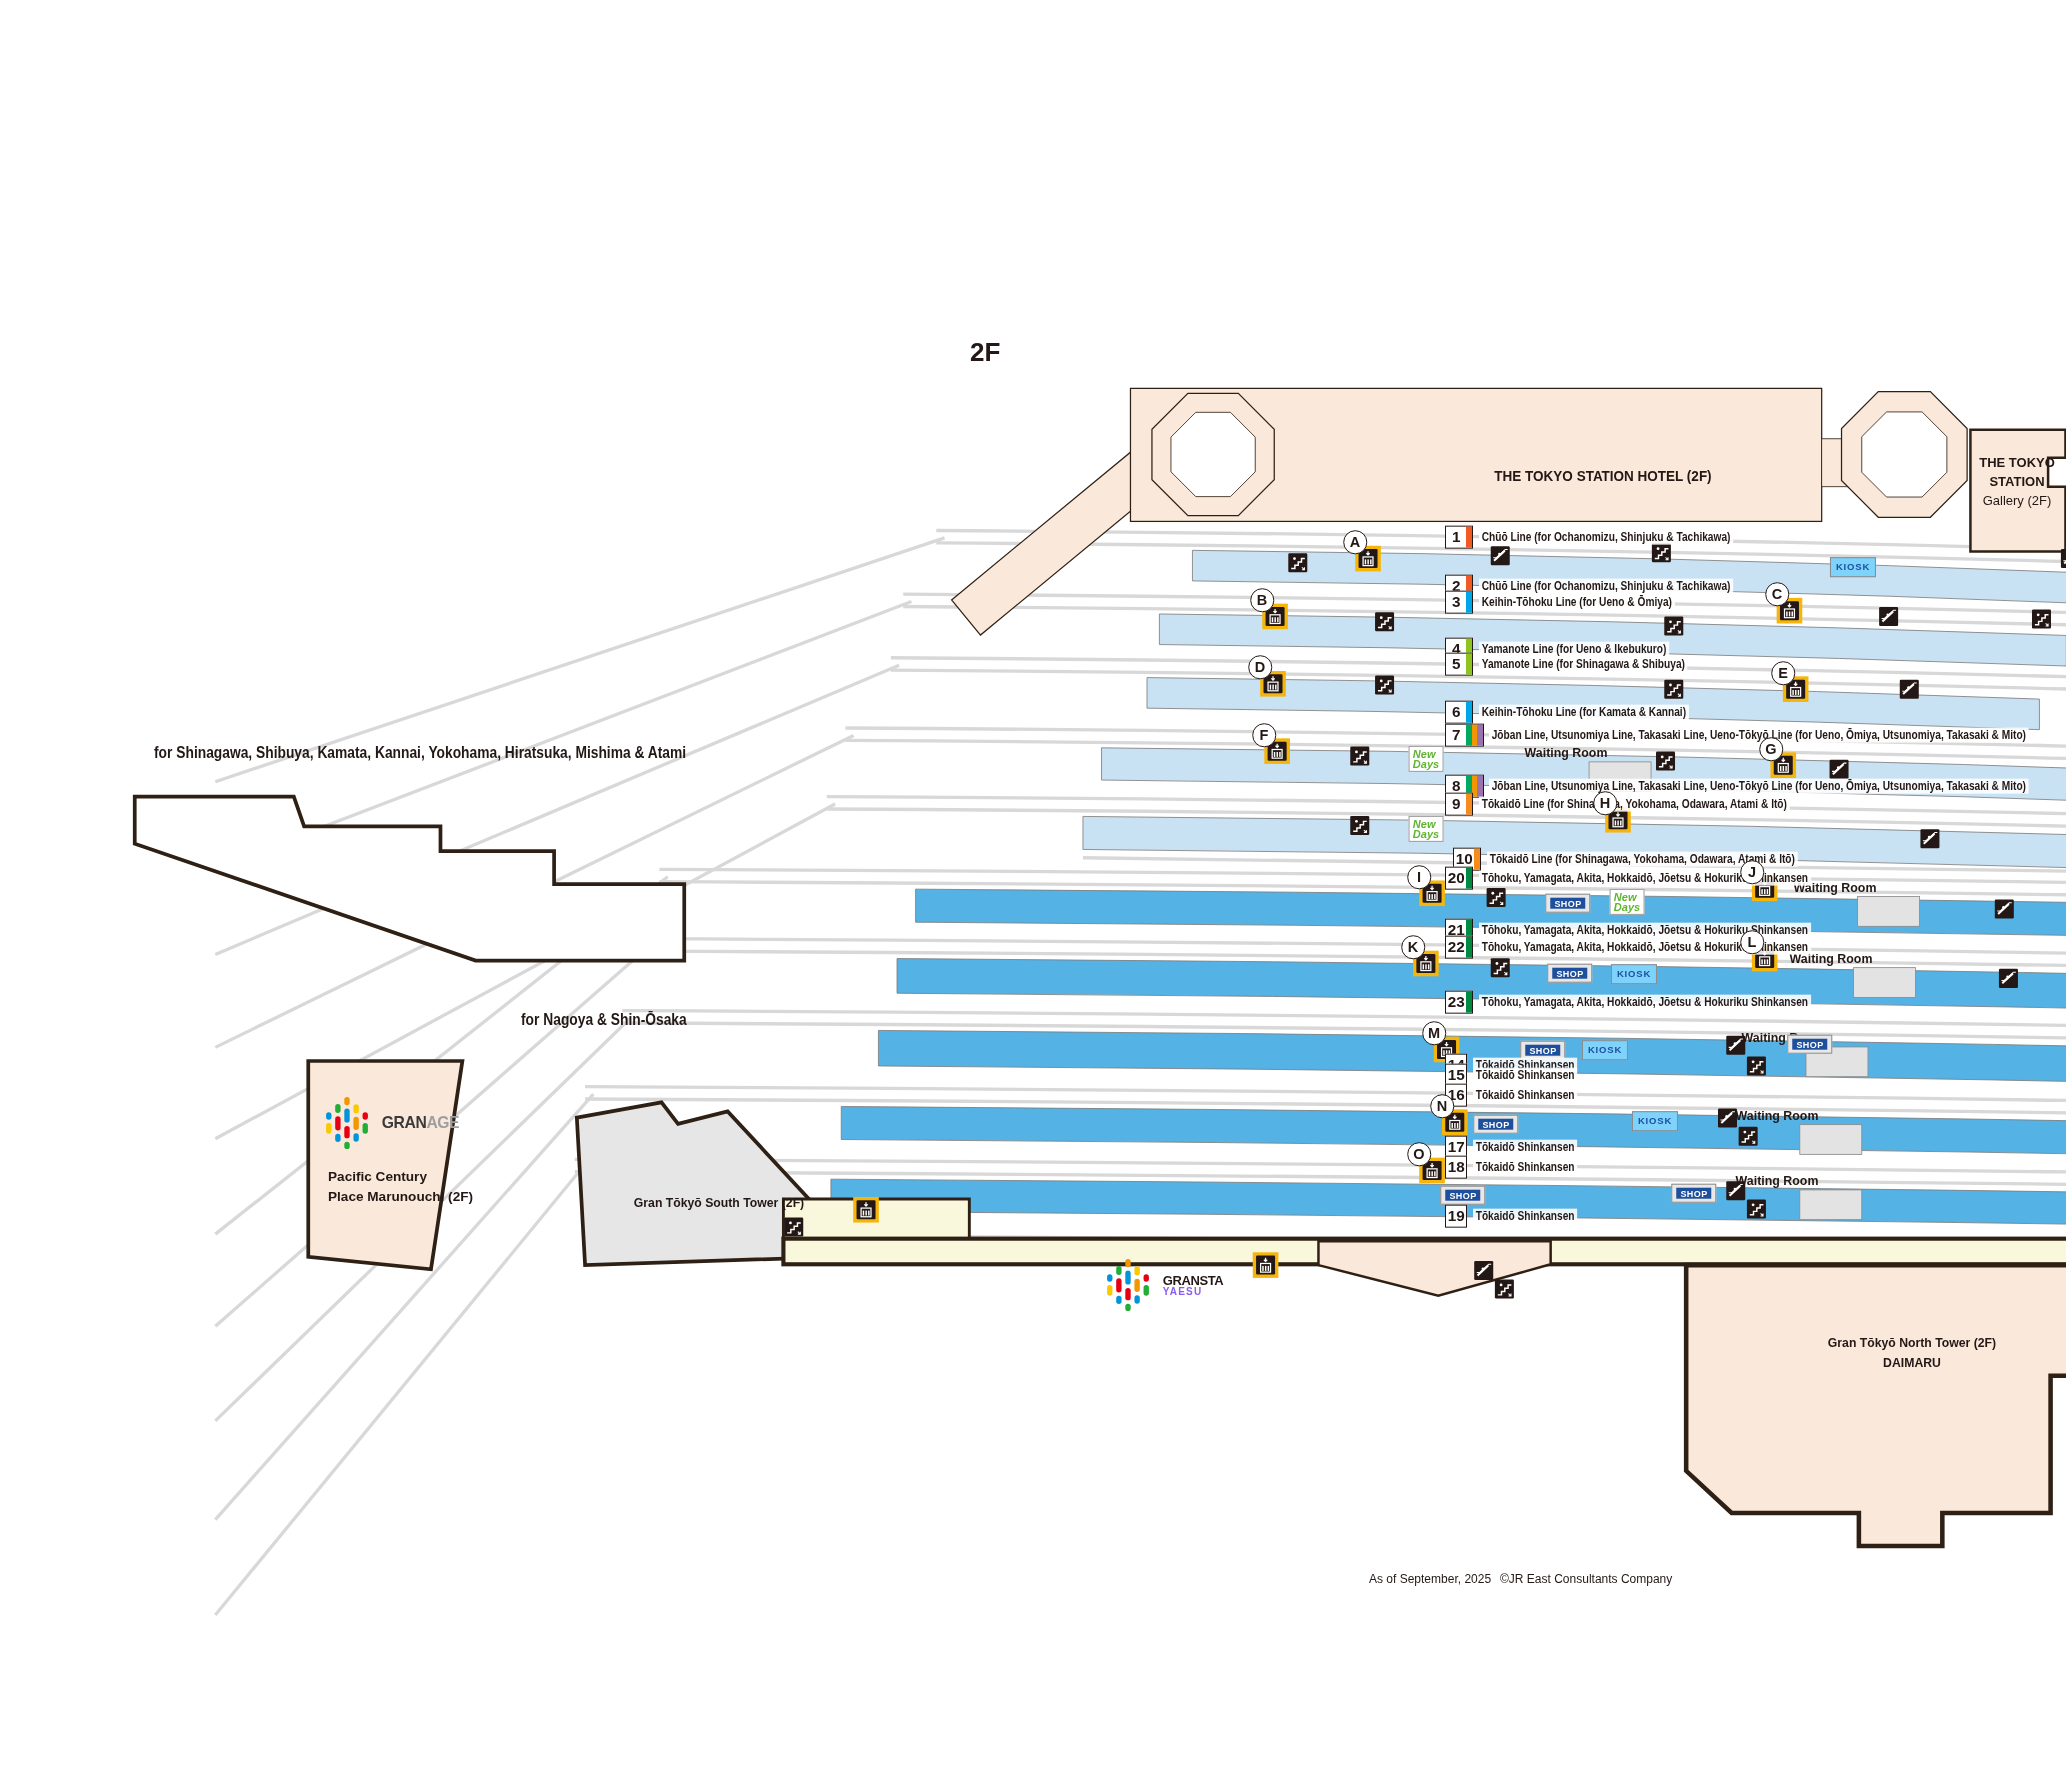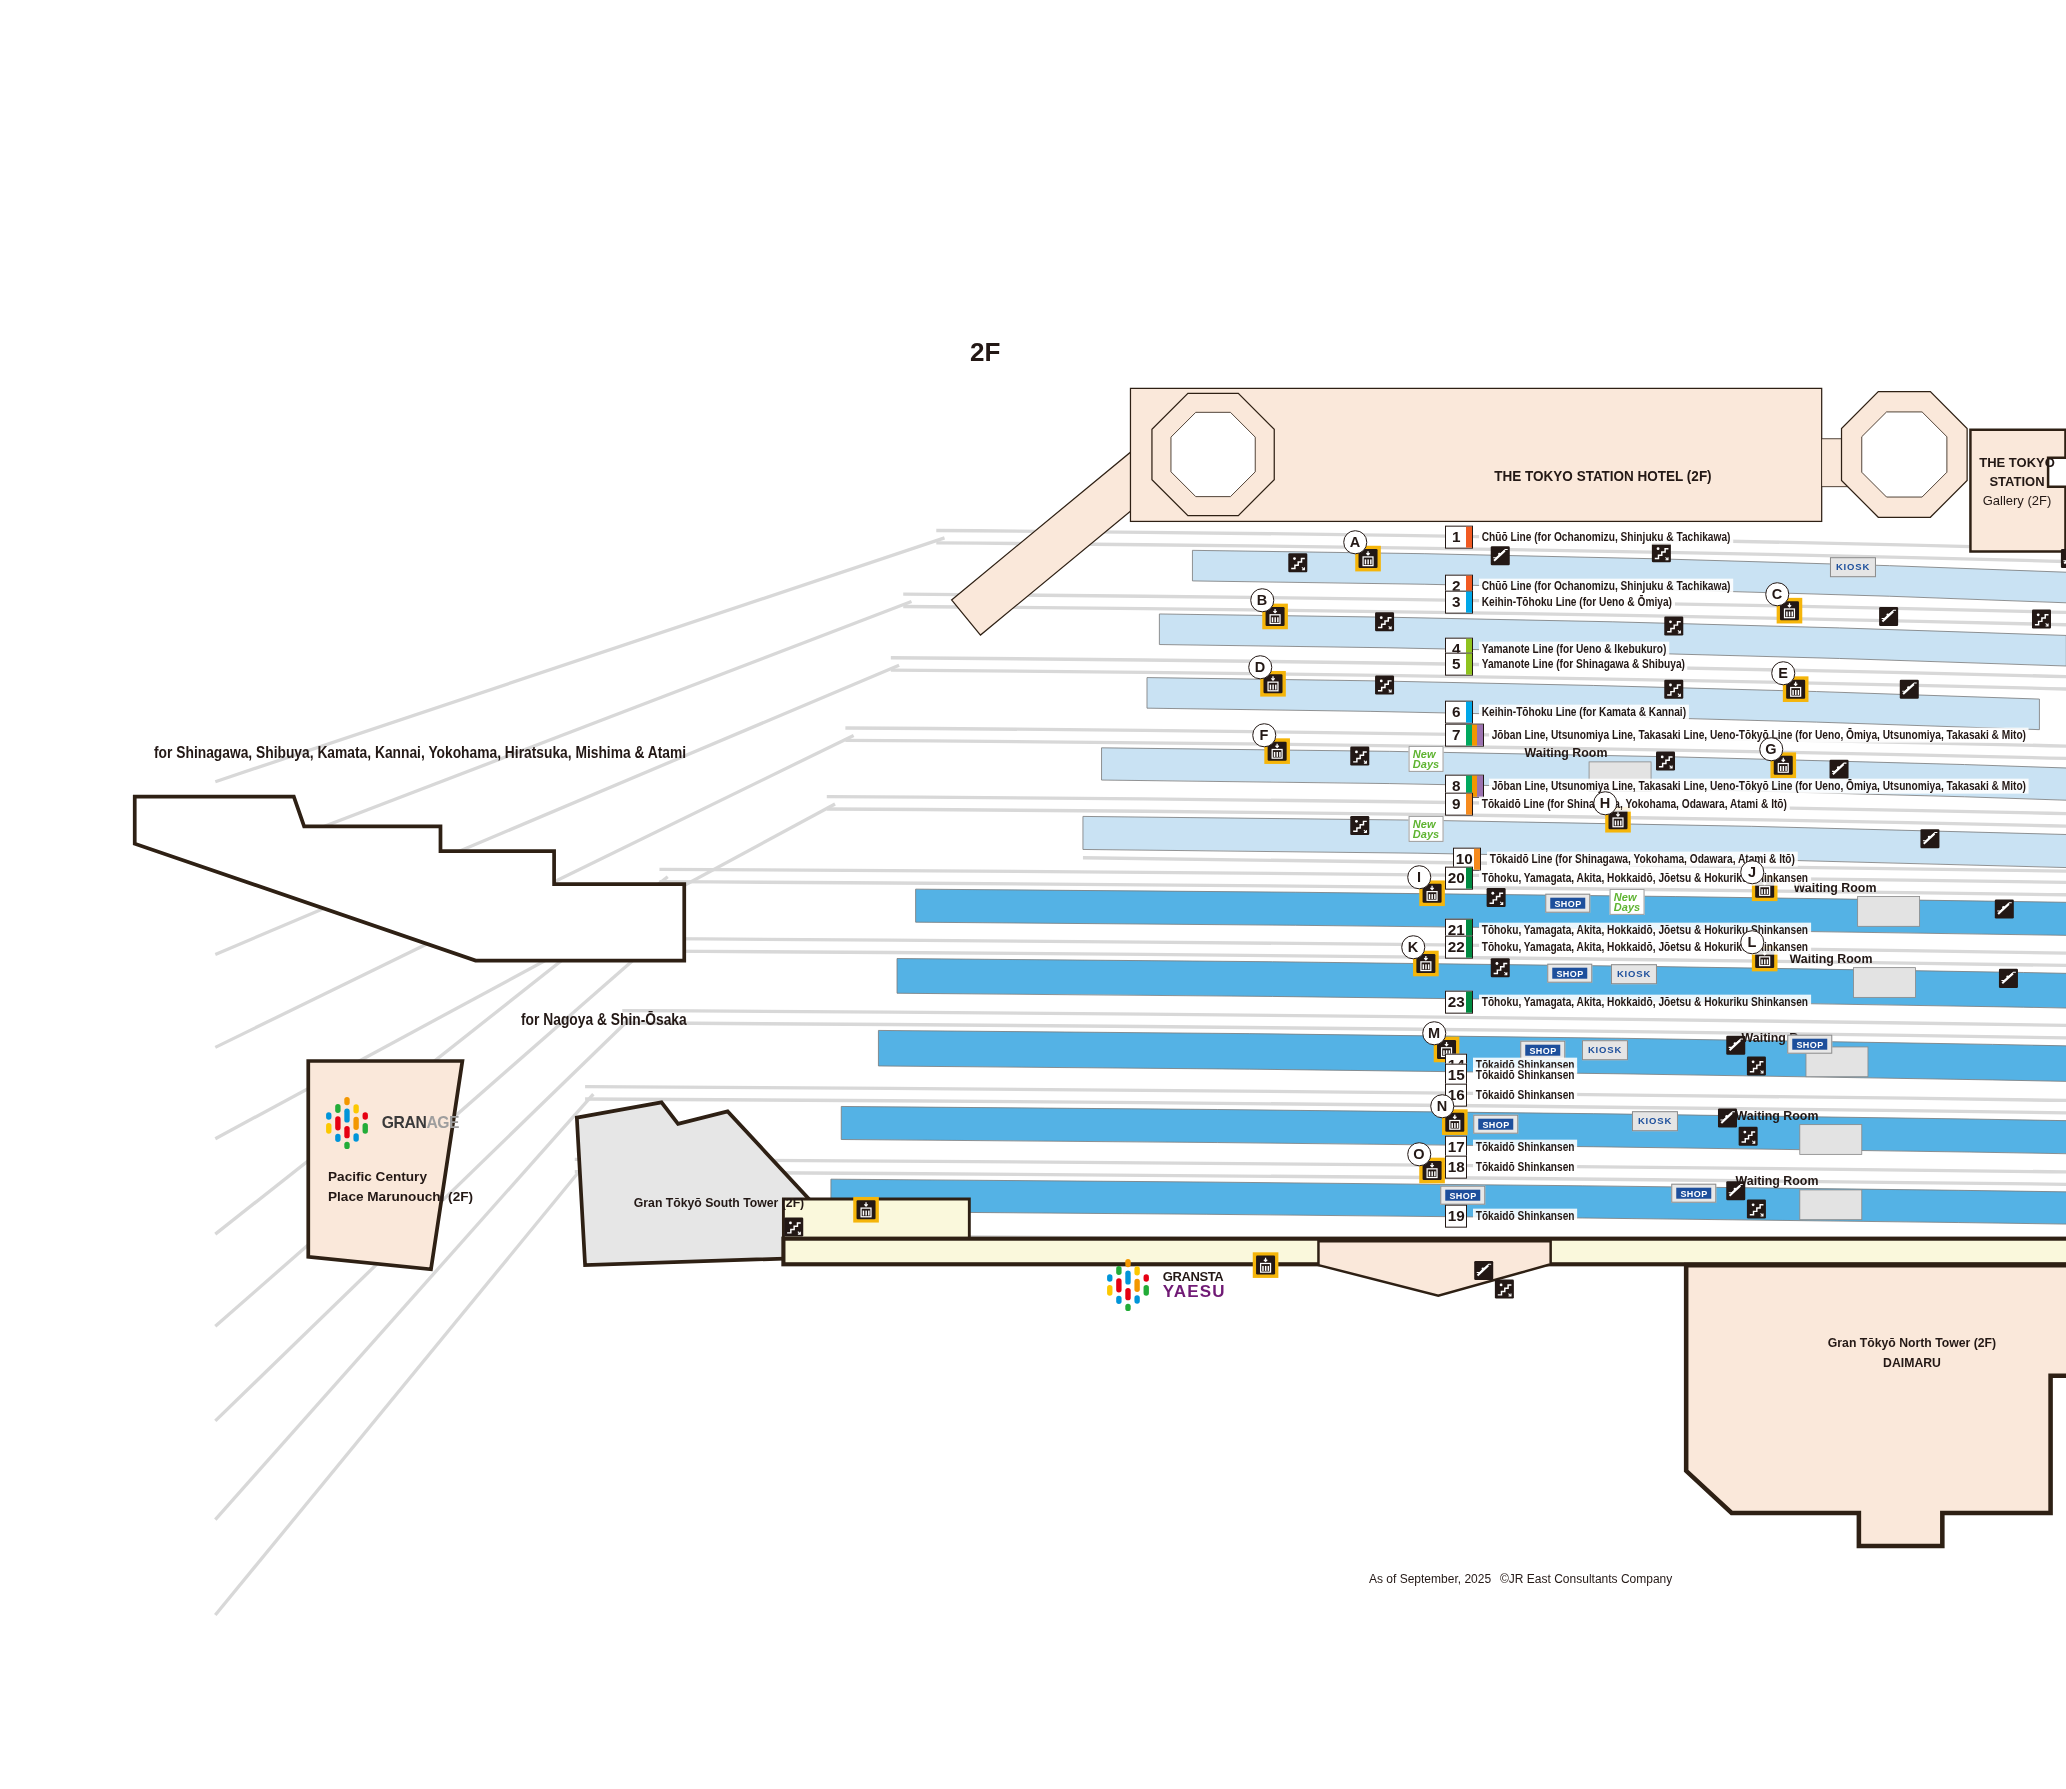--- a/index.html
+++ b/index.html
@@ -18,34 +18,34 @@
   .pnum .n{min-width:18px;padding:0 1.2px;display:flex;align-items:center;justify-content:center;
            font-size:15.3px;font-weight:bold;}
   .pnum .stripe{width:5.4px;height:100%;}
   .plabel{margin-left:5.8px;font-size:12.4px;font-weight:bold;white-space:nowrap;
           transform:scaleX(.82);transform-origin:left center;background:rgba(255,255,255,.88);
           padding:0.4px 3.3px;line-height:1.1;}
   .wr{position:absolute;transform:translate(-50%,-50%);font-size:12.4px;font-weight:bold;}
   .shopbadge{position:absolute;transform:translate(-50%,-50%);background:#e8e8e8;border:1.2px solid #8a8a8a;
              padding:3.3px 4.1px;}
   .shopbadge .in{background:#1D4F9C;color:#fff;font-weight:bold;font-size:9px;padding:0.8px 4.1px;letter-spacing:0.4px;}
-  .kioskbadge{position:absolute;transform:translate(-50%,-50%);background:#e5e5e5;border:1.2px solid #8a8a8a;
+  .kioskbadge{position:absolute;transform:translate(-50%,-50%);background:#7dd3fc;border:1.2px solid #8a8a8a;
               color:#1D4F9C;font-weight:bold;font-size:9.5px;letter-spacing:0.8px;padding:3.3px 5px;text-align:right;}
   .newdays{position:absolute;transform:translate(-50%,-50%);background:#fff;border:1.2px solid #9a9a9a;
            padding:1.7px 3.3px;font-weight:bold;font-size:11px;line-height:.95;font-style:italic;}
   .newdays .l1{color:#5FB431;} .newdays .l2{color:#5FB431;}
   .pletter{position:absolute;width:21.5px;height:21.5px;border-radius:50%;background:#fff;border:1.7px solid #231815;
            display:flex;align-items:center;justify-content:center;font-size:14.5px;font-weight:bold;
            transform:translate(-50%,-50%);z-index:5;}
   .logo{position:absolute;display:flex;align-items:center;gap:5.8px;}
   .logo .tx1{font-size:15.7px;font-weight:bold;color:#3a3a3a;letter-spacing:-0.4px;}
   .logo .tx1 .gray{color:#9e9e9e;}
   .logo .stack{display:flex;flex-direction:column;line-height:1;}
   .logo .stack .a{font-size:13px;font-weight:bold;color:#231815;letter-spacing:-0.4px;}
-  .logo .stack .b{font-size:17px;font-weight:bold;color:#701a75;letter-spacing:1.2px;}
+  .logo .stack .b{font-size:10px;font-weight:bold;color:#8b5cf6;letter-spacing:1.2px;}
   .gal{font-size:13px;font-weight:bold;transform:translate(-50%,-50%);}
 </style>
 </head>
 <body>
 
 <div class="canvas">
   <svg id="map" width="2872" height="1789" viewBox="0 0 6949 4330">
       <g>
         <path d="M 2265 1314 Q 4010 1326 5655 1378" fill="none" stroke="#D8D8D8" stroke-width="8"></path>
         <path d="M 2265 1284 Q 4010 1296 5655 1348" fill="none" stroke="#D8D8D8" stroke-width="8"></path>

